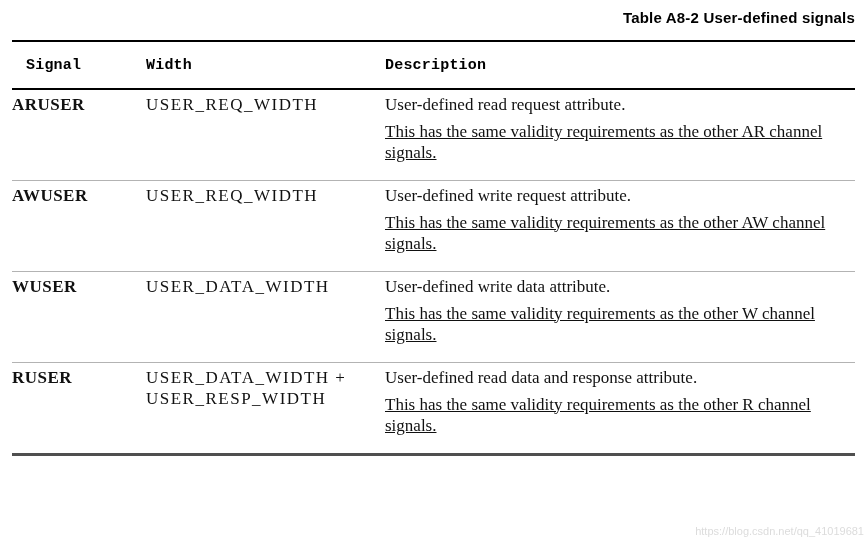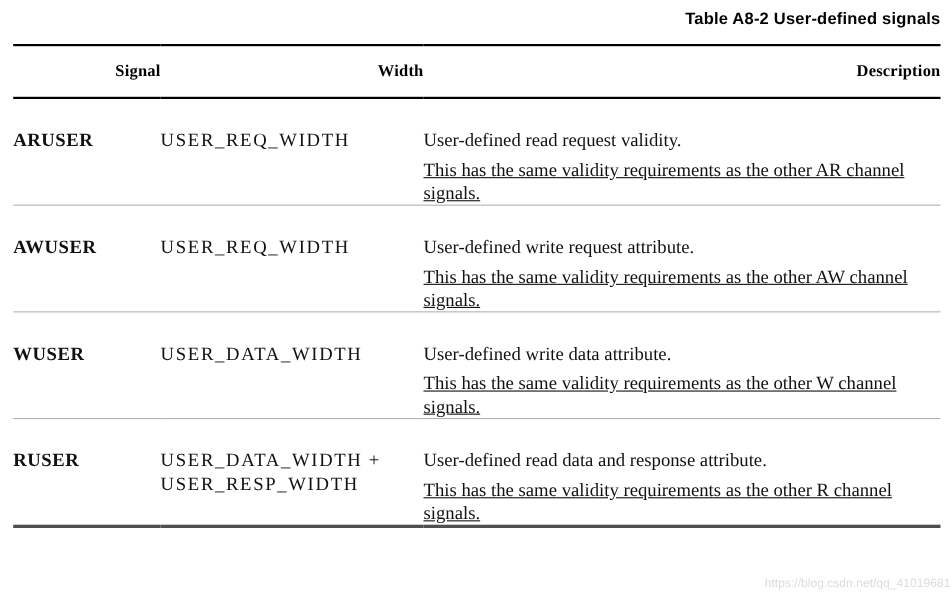--- a/index.html
+++ b/index.html
@@ -26,38 +26,38 @@
   table.signals {
     position: absolute;
     left: 12px;
     top: 40px;
     width: 843px;
     border-collapse: collapse;
     table-layout: fixed;
     border-top: 2px solid #000000;
   }
   table.signals th {
-    font-family: Liberation Serif, serif;
+    font-family: Liberation Mono, monospace;
     font-weight: bold;
     font-size: 15px;
     letter-spacing: 0.2px;
     color: #000000;
-    text-align: right;
+    text-align: left;
     vertical-align: middle;
     height: 48px;
     box-sizing: border-box;
     border-bottom: 2px solid #000000;
     padding: 0;
   }
   table.signals th.col-signal { padding-left: 14px; }
   table.signals td {
     vertical-align: top;
     box-sizing: border-box;
     height: 91px;
-    padding: 27px 0 0 0;
+    padding: 4px 0 0 0;
     border-bottom: 1px solid #b3b3b3;
     font-size: 17px;
     line-height: 21px;
   }
   table.signals tr:last-child td {
     height: 92px;
     border-bottom: 3px solid #4f4f4f;
   }
   td.sig {
     padding-left: 14px;
@@ -102,21 +102,21 @@
         <th class="col-signal">Signal</th>
         <th>Width</th>
         <th>Description</th>
       </tr>
     </thead>
     <tbody>
       <tr>
         <td class="sig">ARUSER</td>
         <td class="wid">USER_REQ_WIDTH</td>
         <td class="des">
-          <p>User-defined read request validity.</p>
+          <p>User-defined read request attribute.</p>
           <p>This has the same validity requirements as the other AR channel signals.</p>
         </td>
       </tr>
       <tr>
         <td class="sig">AWUSER</td>
         <td class="wid">USER_REQ_WIDTH</td>
         <td class="des">
           <p>User-defined write request attribute.</p>
           <p>This has the same validity requirements as the other AW channel signals.</p>
         </td>

